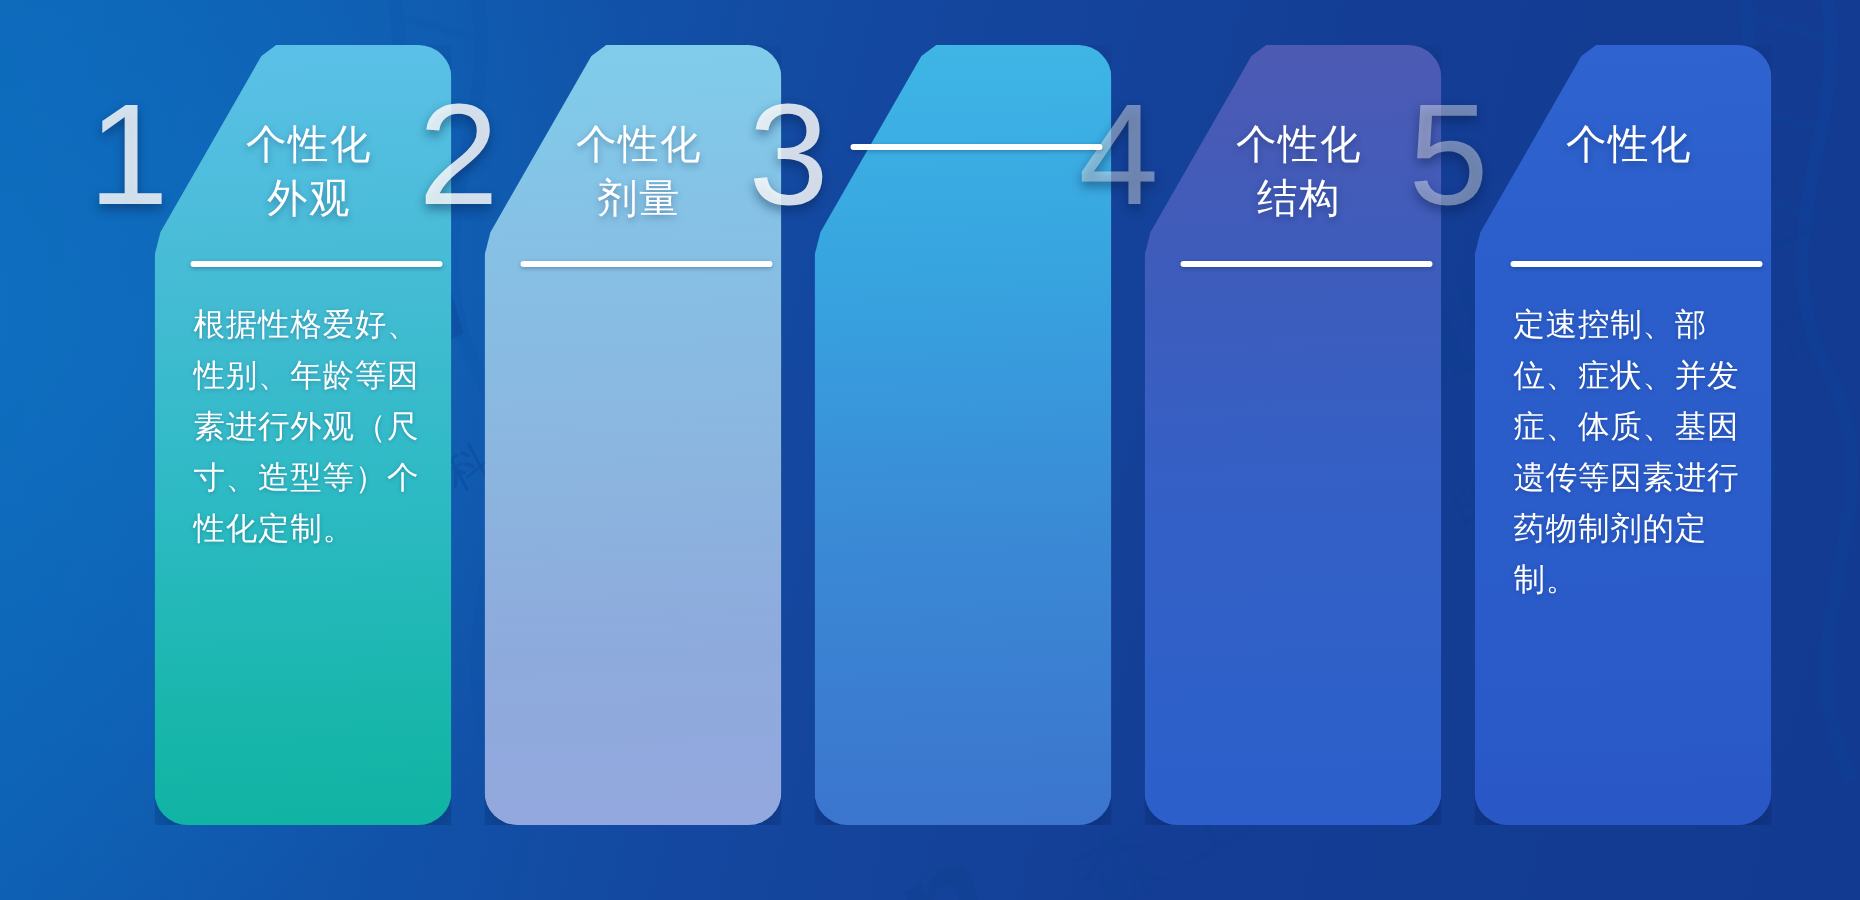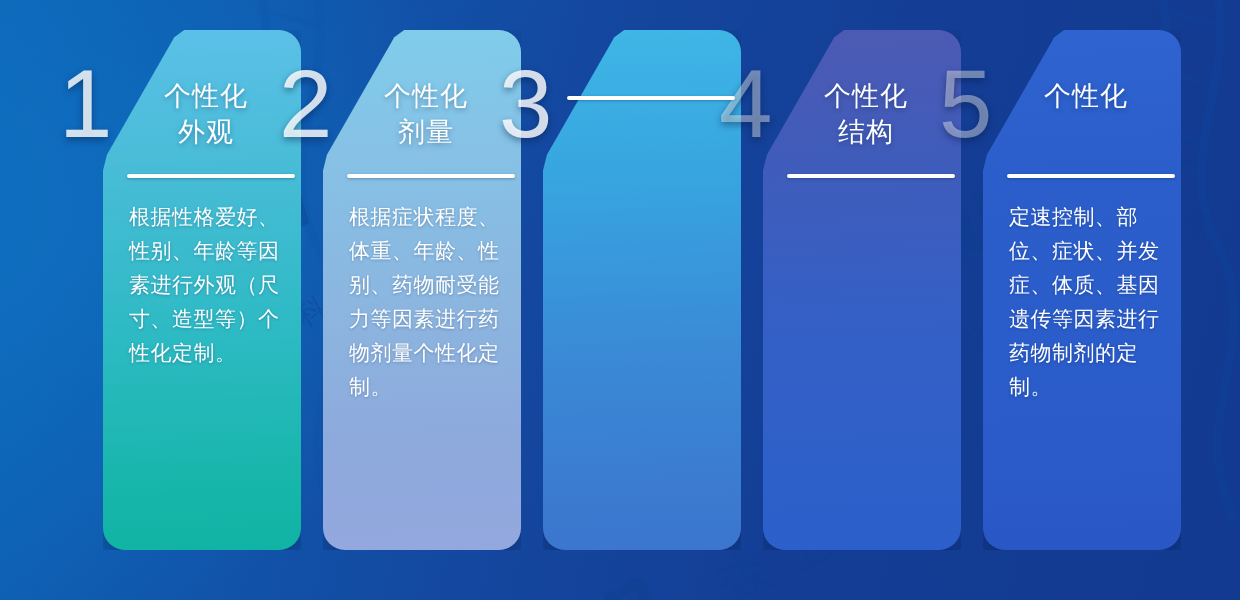--- a/index.html
+++ b/index.html
@@ -201,21 +201,20 @@
 
     <div class="card-wrap" id="wrap-1">
       <div class="num">2</div>
       <div class="card" id="card-1"></div>
       <div class="card-inner">
         <div class="title">
           <span class="t1">个性化</span>
           <span class="t2">剂量</span>
         </div>
         <div class="rule"></div>
-        <div class="body">根据症状程度、体重、年龄、性别、药物耐受能力等因素进行药物剂量个性化定制。</div>
       </div>
     </div>
 
     <div class="card-wrap" id="wrap-2">
       <div class="num">3</div>
       <div class="card" id="card-2"></div>
       <div class="card-inner">
         <div class="rule"></div>
       </div>
     </div>

